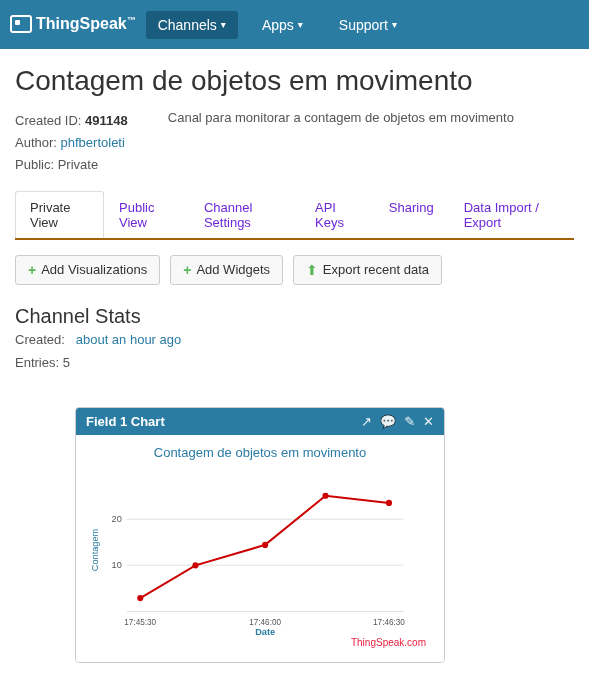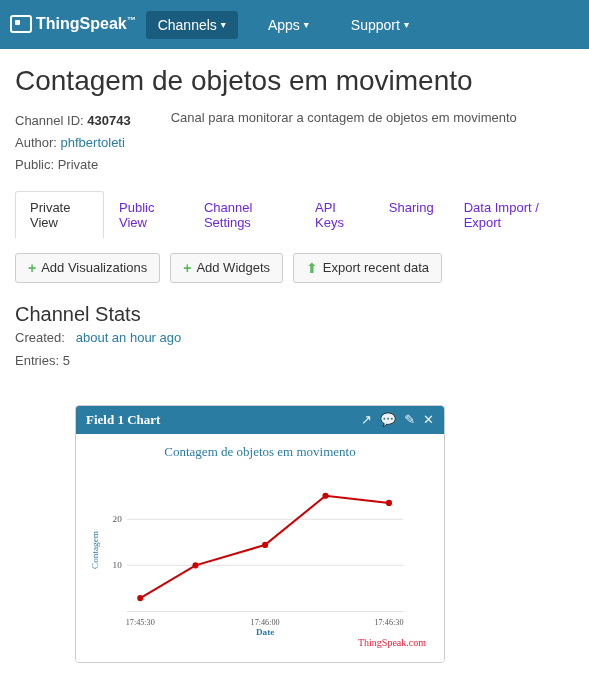--- a/index.html
+++ b/index.html
@@ -38,21 +38,21 @@
       color: #fff;
       font-size: 16px;
       font-weight: bold;
     }
     .nav-brand-tm {
       font-size: 9px;
       vertical-align: super;
     }
     .nav-menu {
       display: flex;
-      gap: 18px;
+      gap: 12px;
     }
     .nav-item {
       color: #fff;
       background: transparent;
       border: none;
       padding: 6px 12px;
       cursor: pointer;
       font-size: 14px;
       display: flex;
       align-items: center;
@@ -82,21 +82,21 @@
     }
     .meta-left { flex: 0 0 auto; }
     .meta-right { flex: 1; font-size: 13px; color: #555; }
     .meta-left p { font-size: 13px; color: #555; line-height: 1.7; }
     .meta-left span.value { font-weight: bold; color: #333; }
     .meta-left a { color: #2a7ca3; text-decoration: none; }
 
     
     .tabs {
       display: flex;
-      border-bottom: 1px solid #a16207;
+      border-bottom: 3px solid #a16207;
       margin-bottom: 15px;
     }
     .tab {
       padding: 8px 14px;
       cursor: pointer;
       font-size: 13px;
       color: #6d28d9;
       background: #fff;
       border: 1px solid transparent;
       border-bottom: none;
@@ -141,21 +141,20 @@
     .stats-table p { font-size: 13px; color: #555; line-height: 1.8; }
     .stats-table a { color: #2a7ca3; text-decoration: none; }
 
     
     .chart-widget {
       border: 1px solid #ccc;
       border-radius: 4px;
       overflow: hidden;
       width: 370px;
       margin-left: 60px;
-      font-family: Liberation Serif, serif;
     }
     .chart-header {
       background: #2a7ca3;
       color: #fff;
       padding: 6px 10px;
       display: flex;
       align-items: center;
       justify-content: space-between;
       font-size: 13px;
     }
@@ -224,22 +223,22 @@
   </div>
 </nav>
 
 <div class="content">
 
   <h1 class="page-title">Contagem de objetos em movimento</h1>
 
   <div class="channel-meta">
     <div class="meta-left">
       <p>
-        <span>Channel ID:</span>
-        <span class="value">430743</span>
+        <span>Created ID:</span>
+        <span class="value">491148</span>
       </p>
       <p>
         <span>Author:</span>
         <a>phfbertoleti</a>
       </p>
       <p>
         <span>Public:</span>
         <span>Private</span>
       </p>
     </div>

